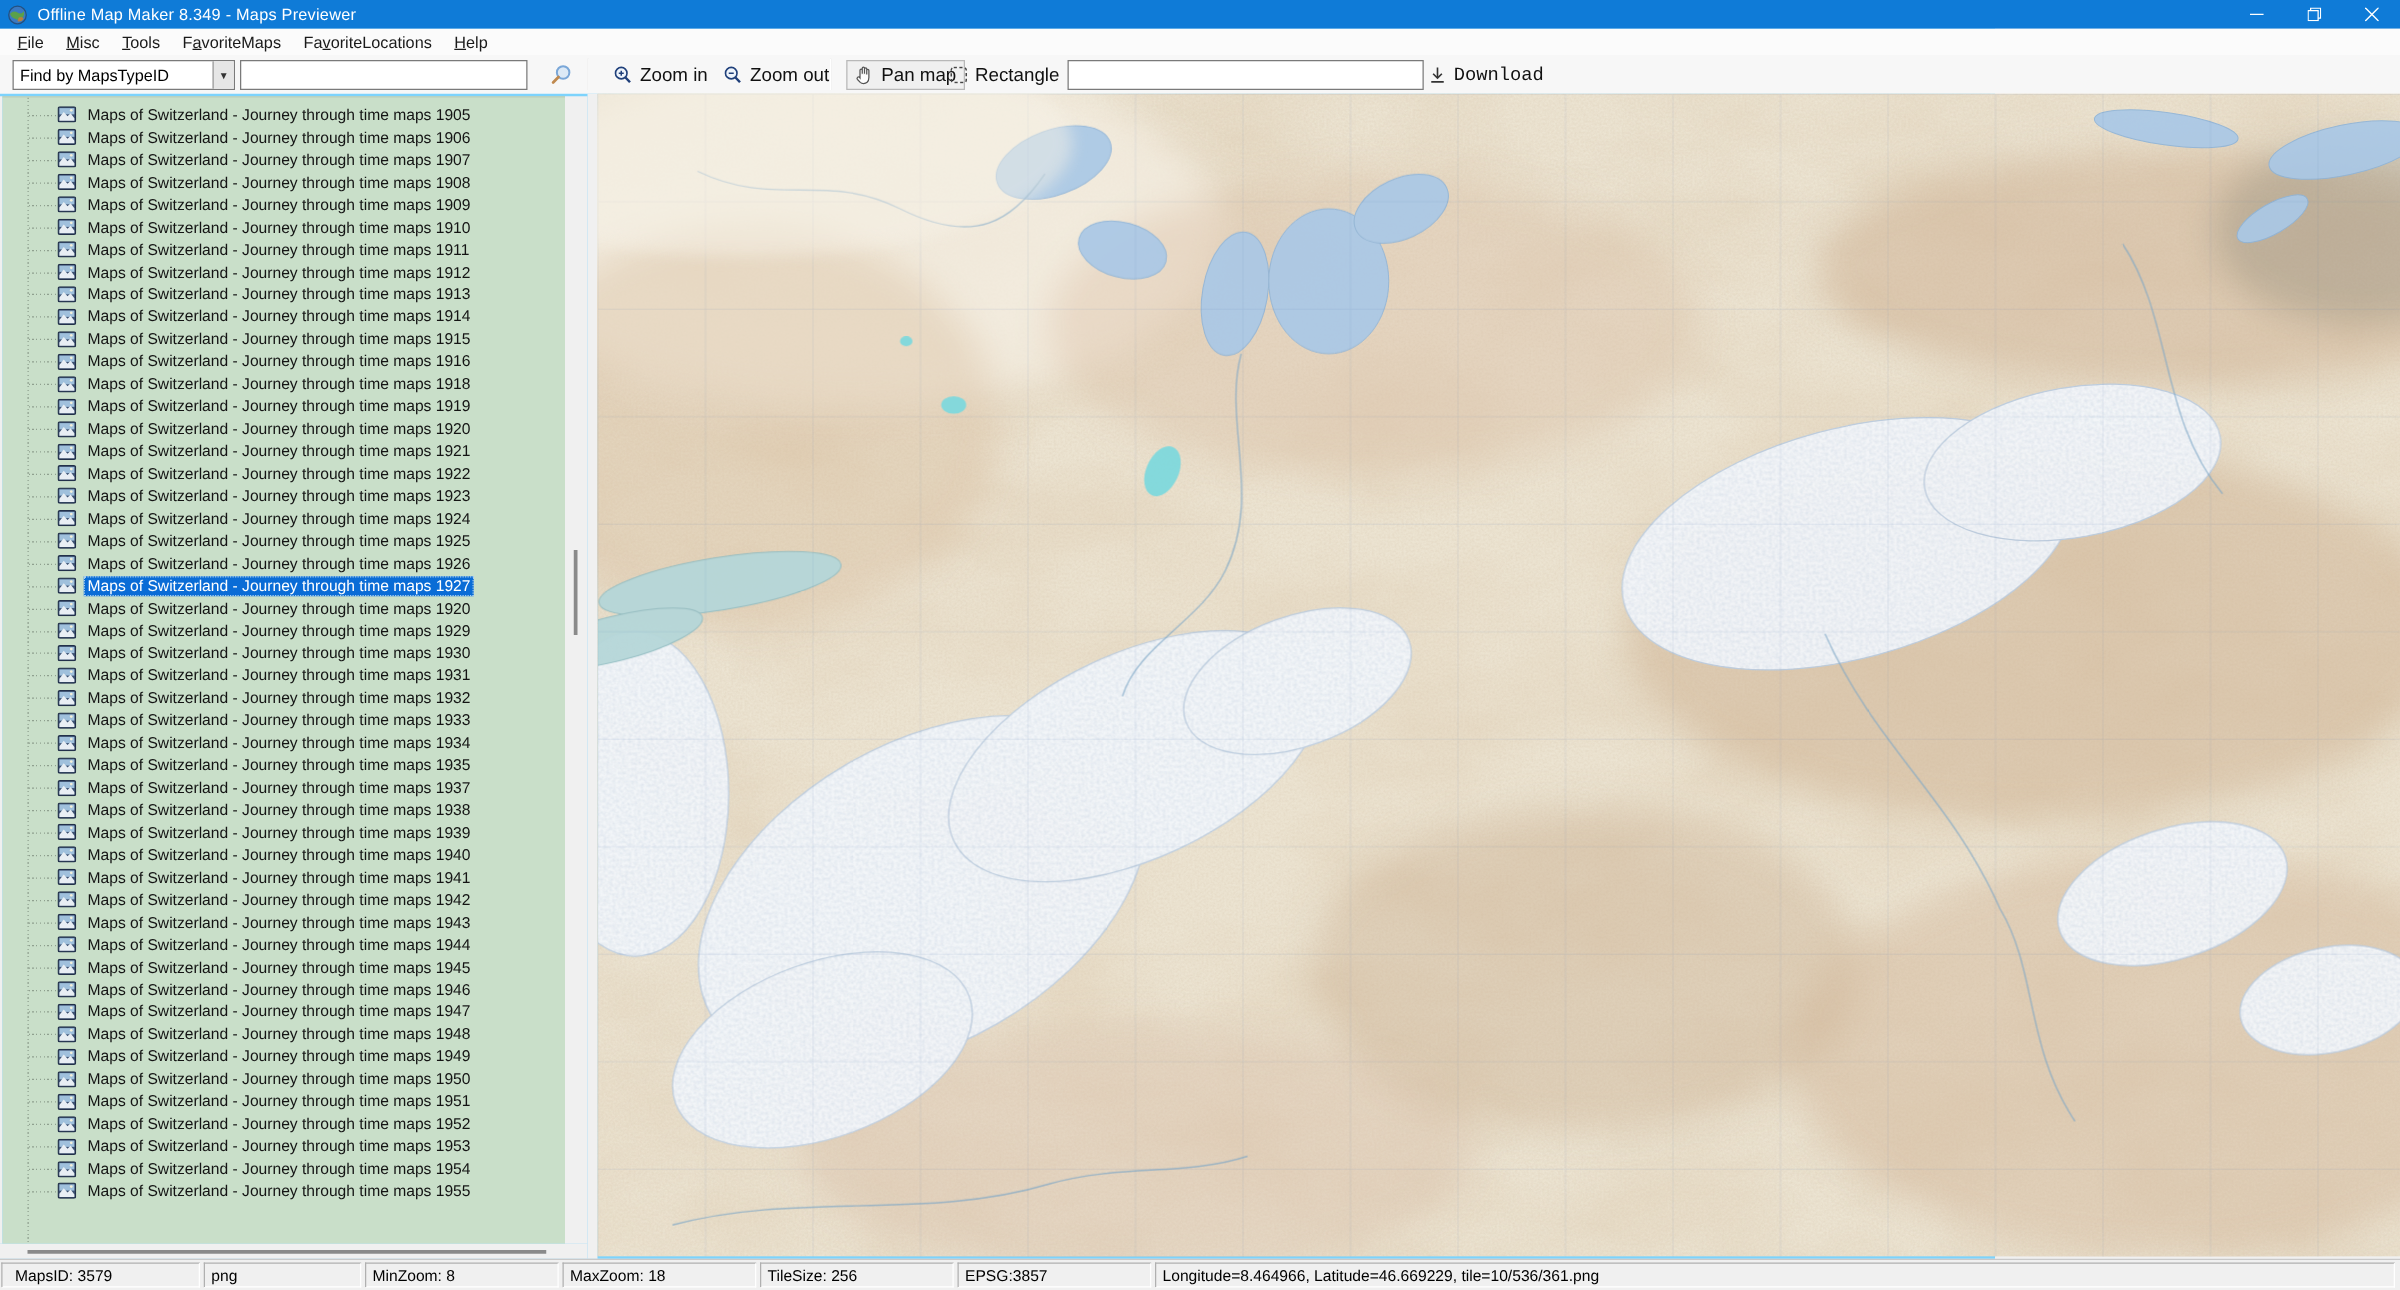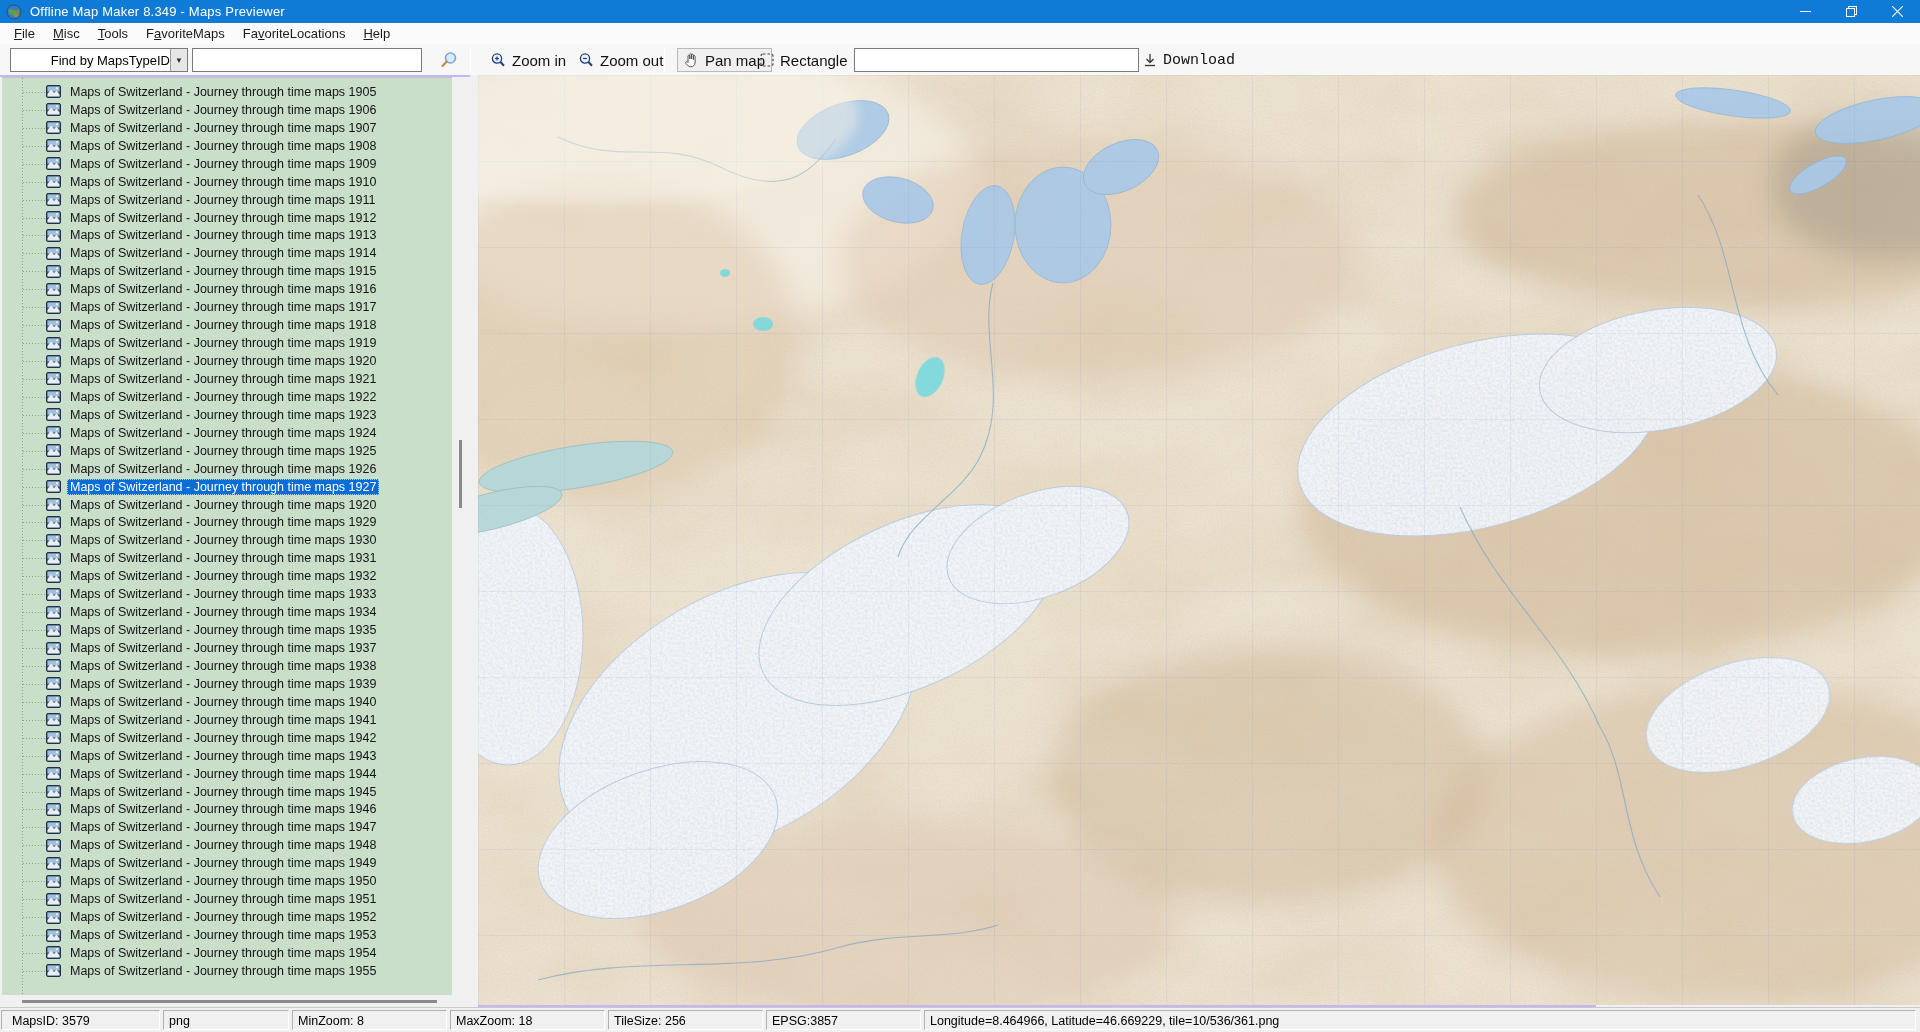--- a/index.html
+++ b/index.html
@@ -1,38 +1,38 @@
 <!DOCTYPE html>
 <html><head>
 <meta charset="utf-8">
 <style>
   * { margin:0; padding:0; box-sizing:border-box; }
   html,body { width:1920px; height:1032px; overflow:hidden; background:#f0f0f0;
               font-family:"Liberation Sans","DejaVu Sans",sans-serif; }
-  #app { position:relative; width:1596px; height:1032px; background:#c4b5fd; }
+  #app { position:relative; width:1596px; height:1032px; background:#7dd3fc; }
 
   
   #titlebar { position:absolute; left:0; top:0; width:1920px; height:23px;
               background:#0f7bd7; color:#fff; display:flex; align-items:center; }
   #app-icon { width:16px; height:16px; margin-left:6px; }
   #window-title { font-size:13px; margin-left:8px; letter-spacing:.2px; }
   #win-buttons { margin-left:auto; display:flex; height:23px; }
   .win-btn { width:46px; height:23px; display:flex; align-items:center; justify-content:center; }
   .win-btn svg { display:block; }
 
   
   #menubar { position:absolute; left:0; top:23px; width:1920px; height:21px;
              background:#fbfbfb; display:flex; align-items:center; padding-left:5px;
              font-size:13px; color:#1a1a1a; }
   .menu-item { padding:2px 9px 3px 9px; cursor:default; }
   .menu-item .accel { text-decoration:underline; }
 
   
   #toolbar { position:absolute; left:0; top:44px; width:1920px; height:31px; background:#f7f7f7; }
-  .tb-abs { position:absolute; top:4px; height:24px;text-align:right; }
+  .tb-abs { position:absolute; top:4px; height:24px; }
   #filter-combo { left:10px; width:178px; border:1px solid #7a7a7a; background:#fff;
                   display:flex; align-items:center; font-size:13px; }
   #filter-combo .combo-text { flex:1; padding-left:5px; color:#000; white-space:nowrap; overflow:hidden; }
   #combo-arrow-btn { width:17px; height:22px; background:#e6e6e6; border-left:1px solid #9a9a9a;
                      display:flex; align-items:center; justify-content:center; font-size:8px; color:#333; }
   #search-input { left:192px; width:230px; border:1px solid #7a7a7a; background:#fff;
                   font-size:13px; padding:0 4px; font-family:inherit; }
   #search-btn { left:433px; width:32px; background:transparent; border:none;
                 display:flex; align-items:center; justify-content:center; }
   .v-sep { position:absolute; top:3px; height:25px; width:1px; background:#d4d4d4; border-right:1px solid #fff; }
@@ -284,29 +284,20 @@
       <span class="tree-label">Maps of Switzerland - Journey through time maps 1915</span>
     </div>
         <div class="tree-row">
       <svg class="tree-item-icon" viewBox="0 0 15 13">
         <rect x="0.5" y="0.5" width="14" height="12" rx="1.5" fill="#3d5272" stroke="#22304a"></rect>
         <rect x="1.5" y="1.5" width="12" height="5" fill="#9fc0dc"></rect>
         <path d="M1.5 9 L5 4.5 L8 8 L10.5 5.5 L13.5 9.5 V11.5 H1.5 Z" fill="#e8eef4"></path>
         <circle cx="11" cy="3.2" r="1.1" fill="#f4f0da"></circle>
       </svg>
       <span class="tree-label">Maps of Switzerland - Journey through time maps 1916</span>
-    </div>
-        <div class="tree-row">
-      <svg class="tree-item-icon" viewBox="0 0 15 13">
-        <rect x="0.5" y="0.5" width="14" height="12" rx="1.5" fill="#3d5272" stroke="#22304a"></rect>
-        <rect x="1.5" y="1.5" width="12" height="5" fill="#9fc0dc"></rect>
-        <path d="M1.5 9 L5 4.5 L8 8 L10.5 5.5 L13.5 9.5 V11.5 H1.5 Z" fill="#e8eef4"></path>
-        <circle cx="11" cy="3.2" r="1.1" fill="#f4f0da"></circle>
-      </svg>
-      <span class="tree-label">Maps of Switzerland - Journey through time maps 1917</span>
     </div>
         <div class="tree-row">
       <svg class="tree-item-icon" viewBox="0 0 15 13">
         <rect x="0.5" y="0.5" width="14" height="12" rx="1.5" fill="#3d5272" stroke="#22304a"></rect>
         <rect x="1.5" y="1.5" width="12" height="5" fill="#9fc0dc"></rect>
         <path d="M1.5 9 L5 4.5 L8 8 L10.5 5.5 L13.5 9.5 V11.5 H1.5 Z" fill="#e8eef4"></path>
         <circle cx="11" cy="3.2" r="1.1" fill="#f4f0da"></circle>
       </svg>
       <span class="tree-label">Maps of Switzerland - Journey through time maps 1918</span>
     </div>

